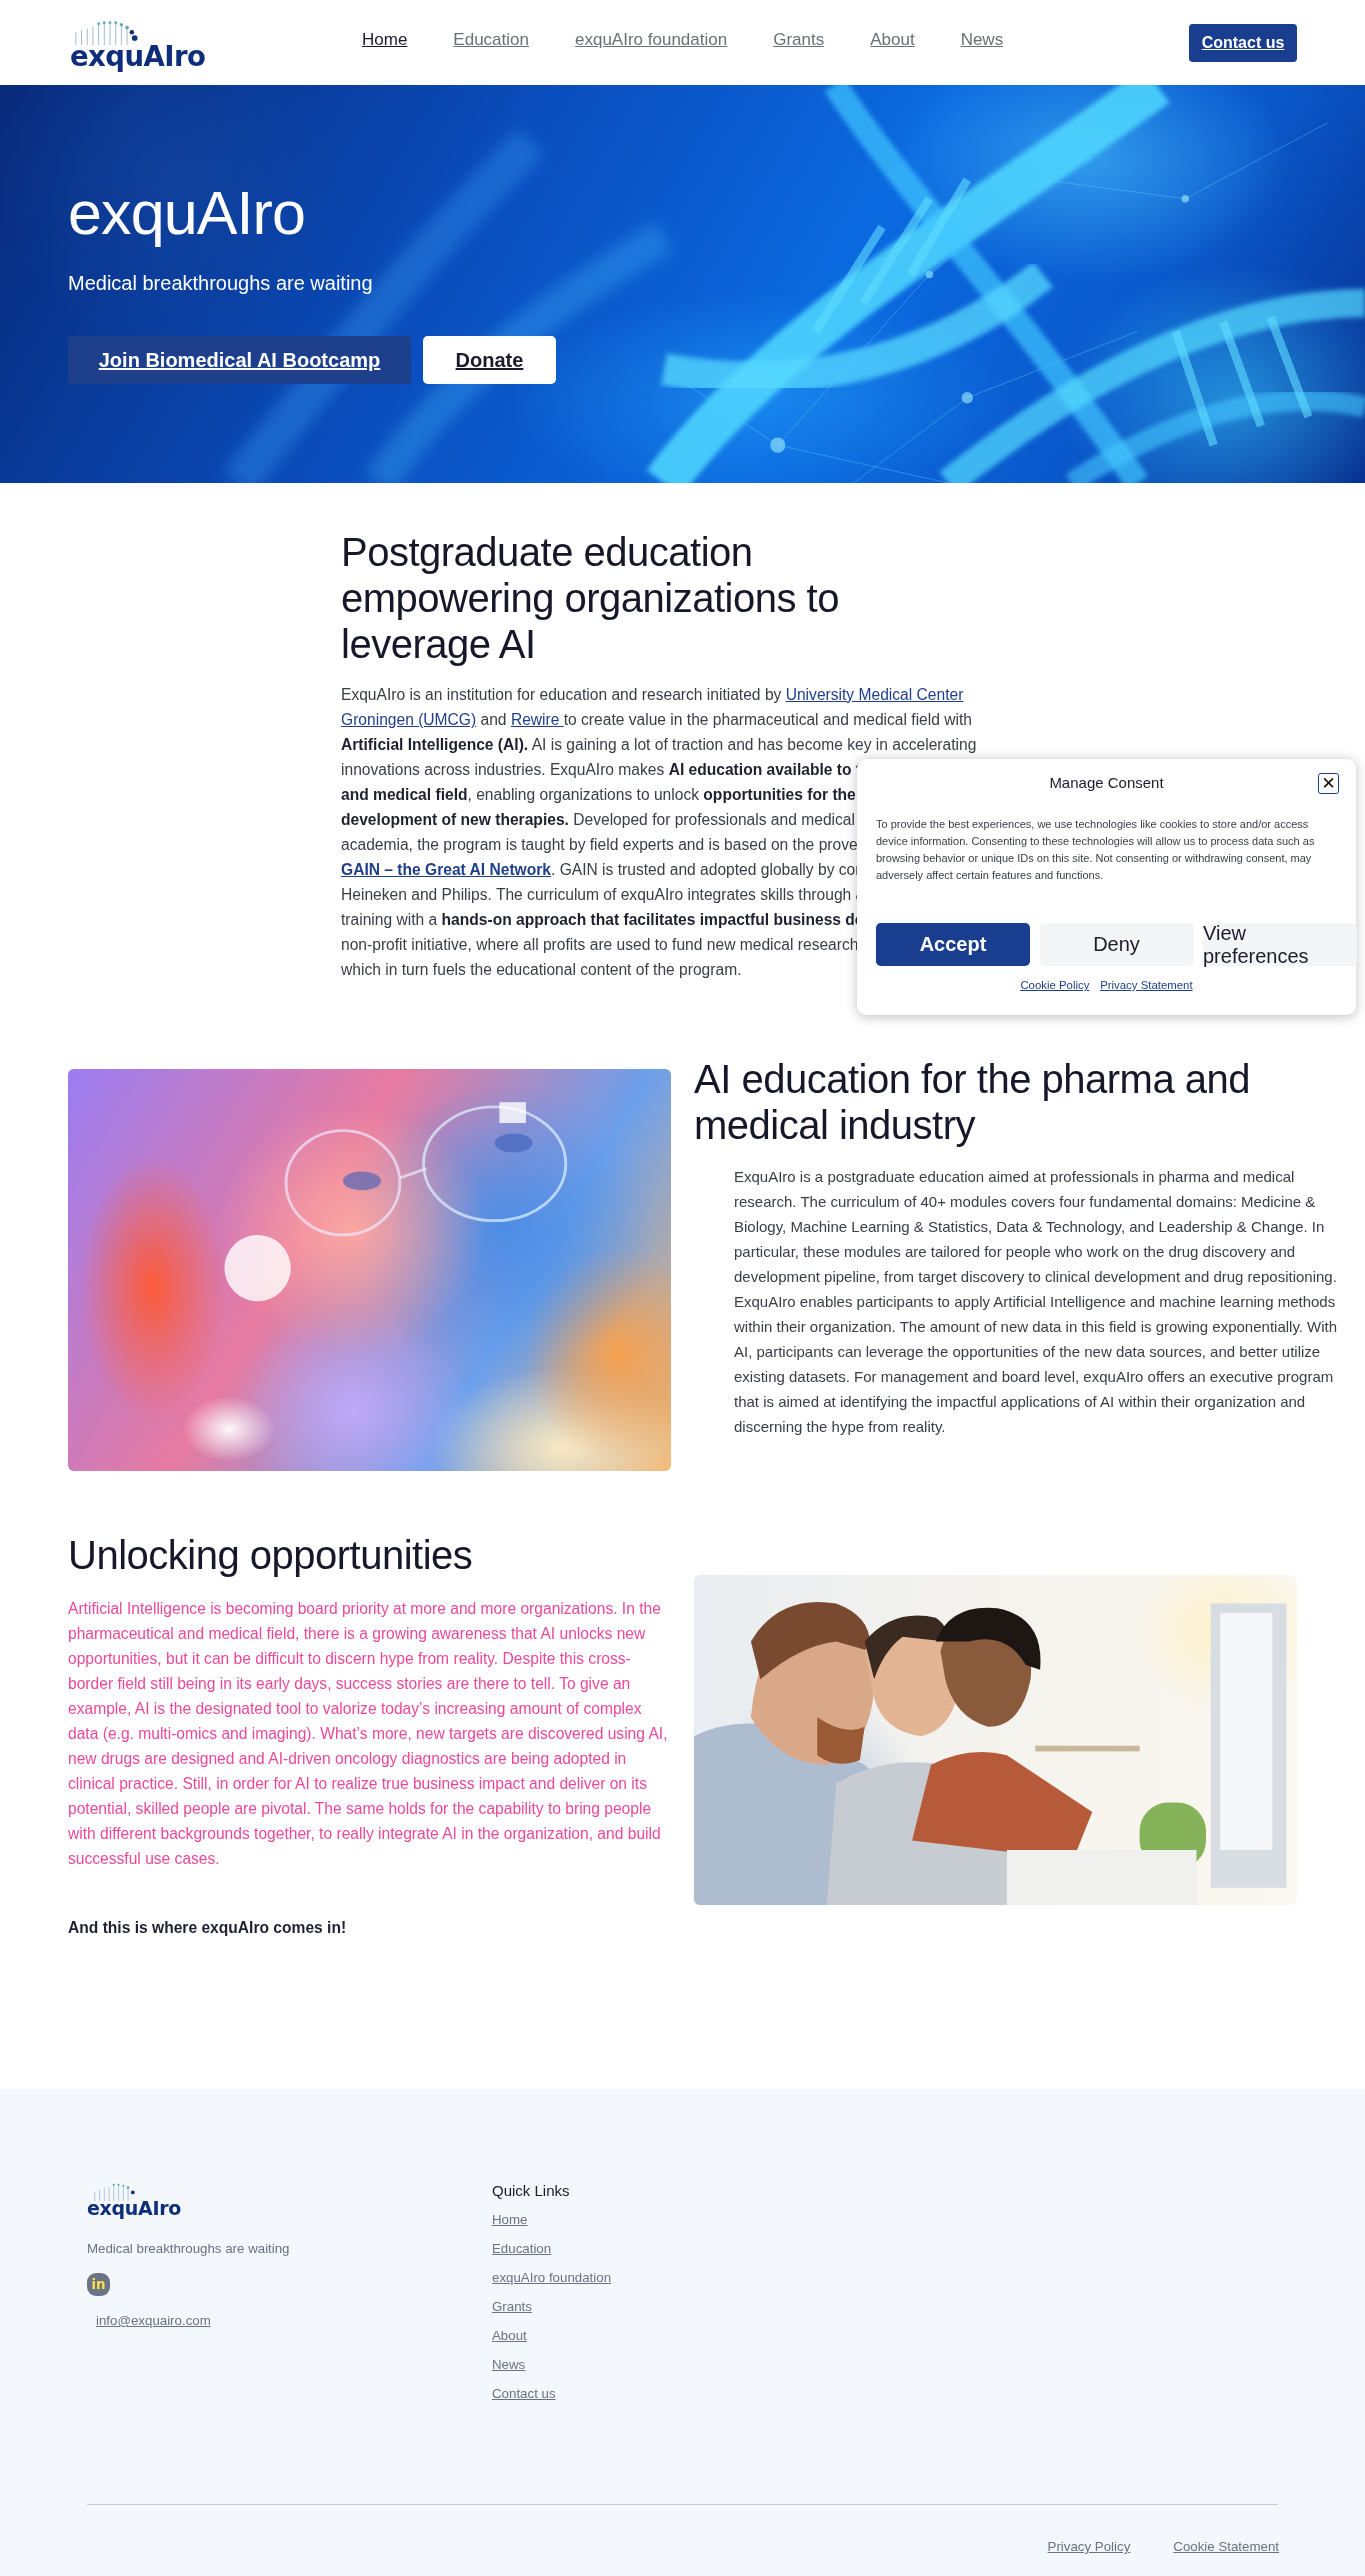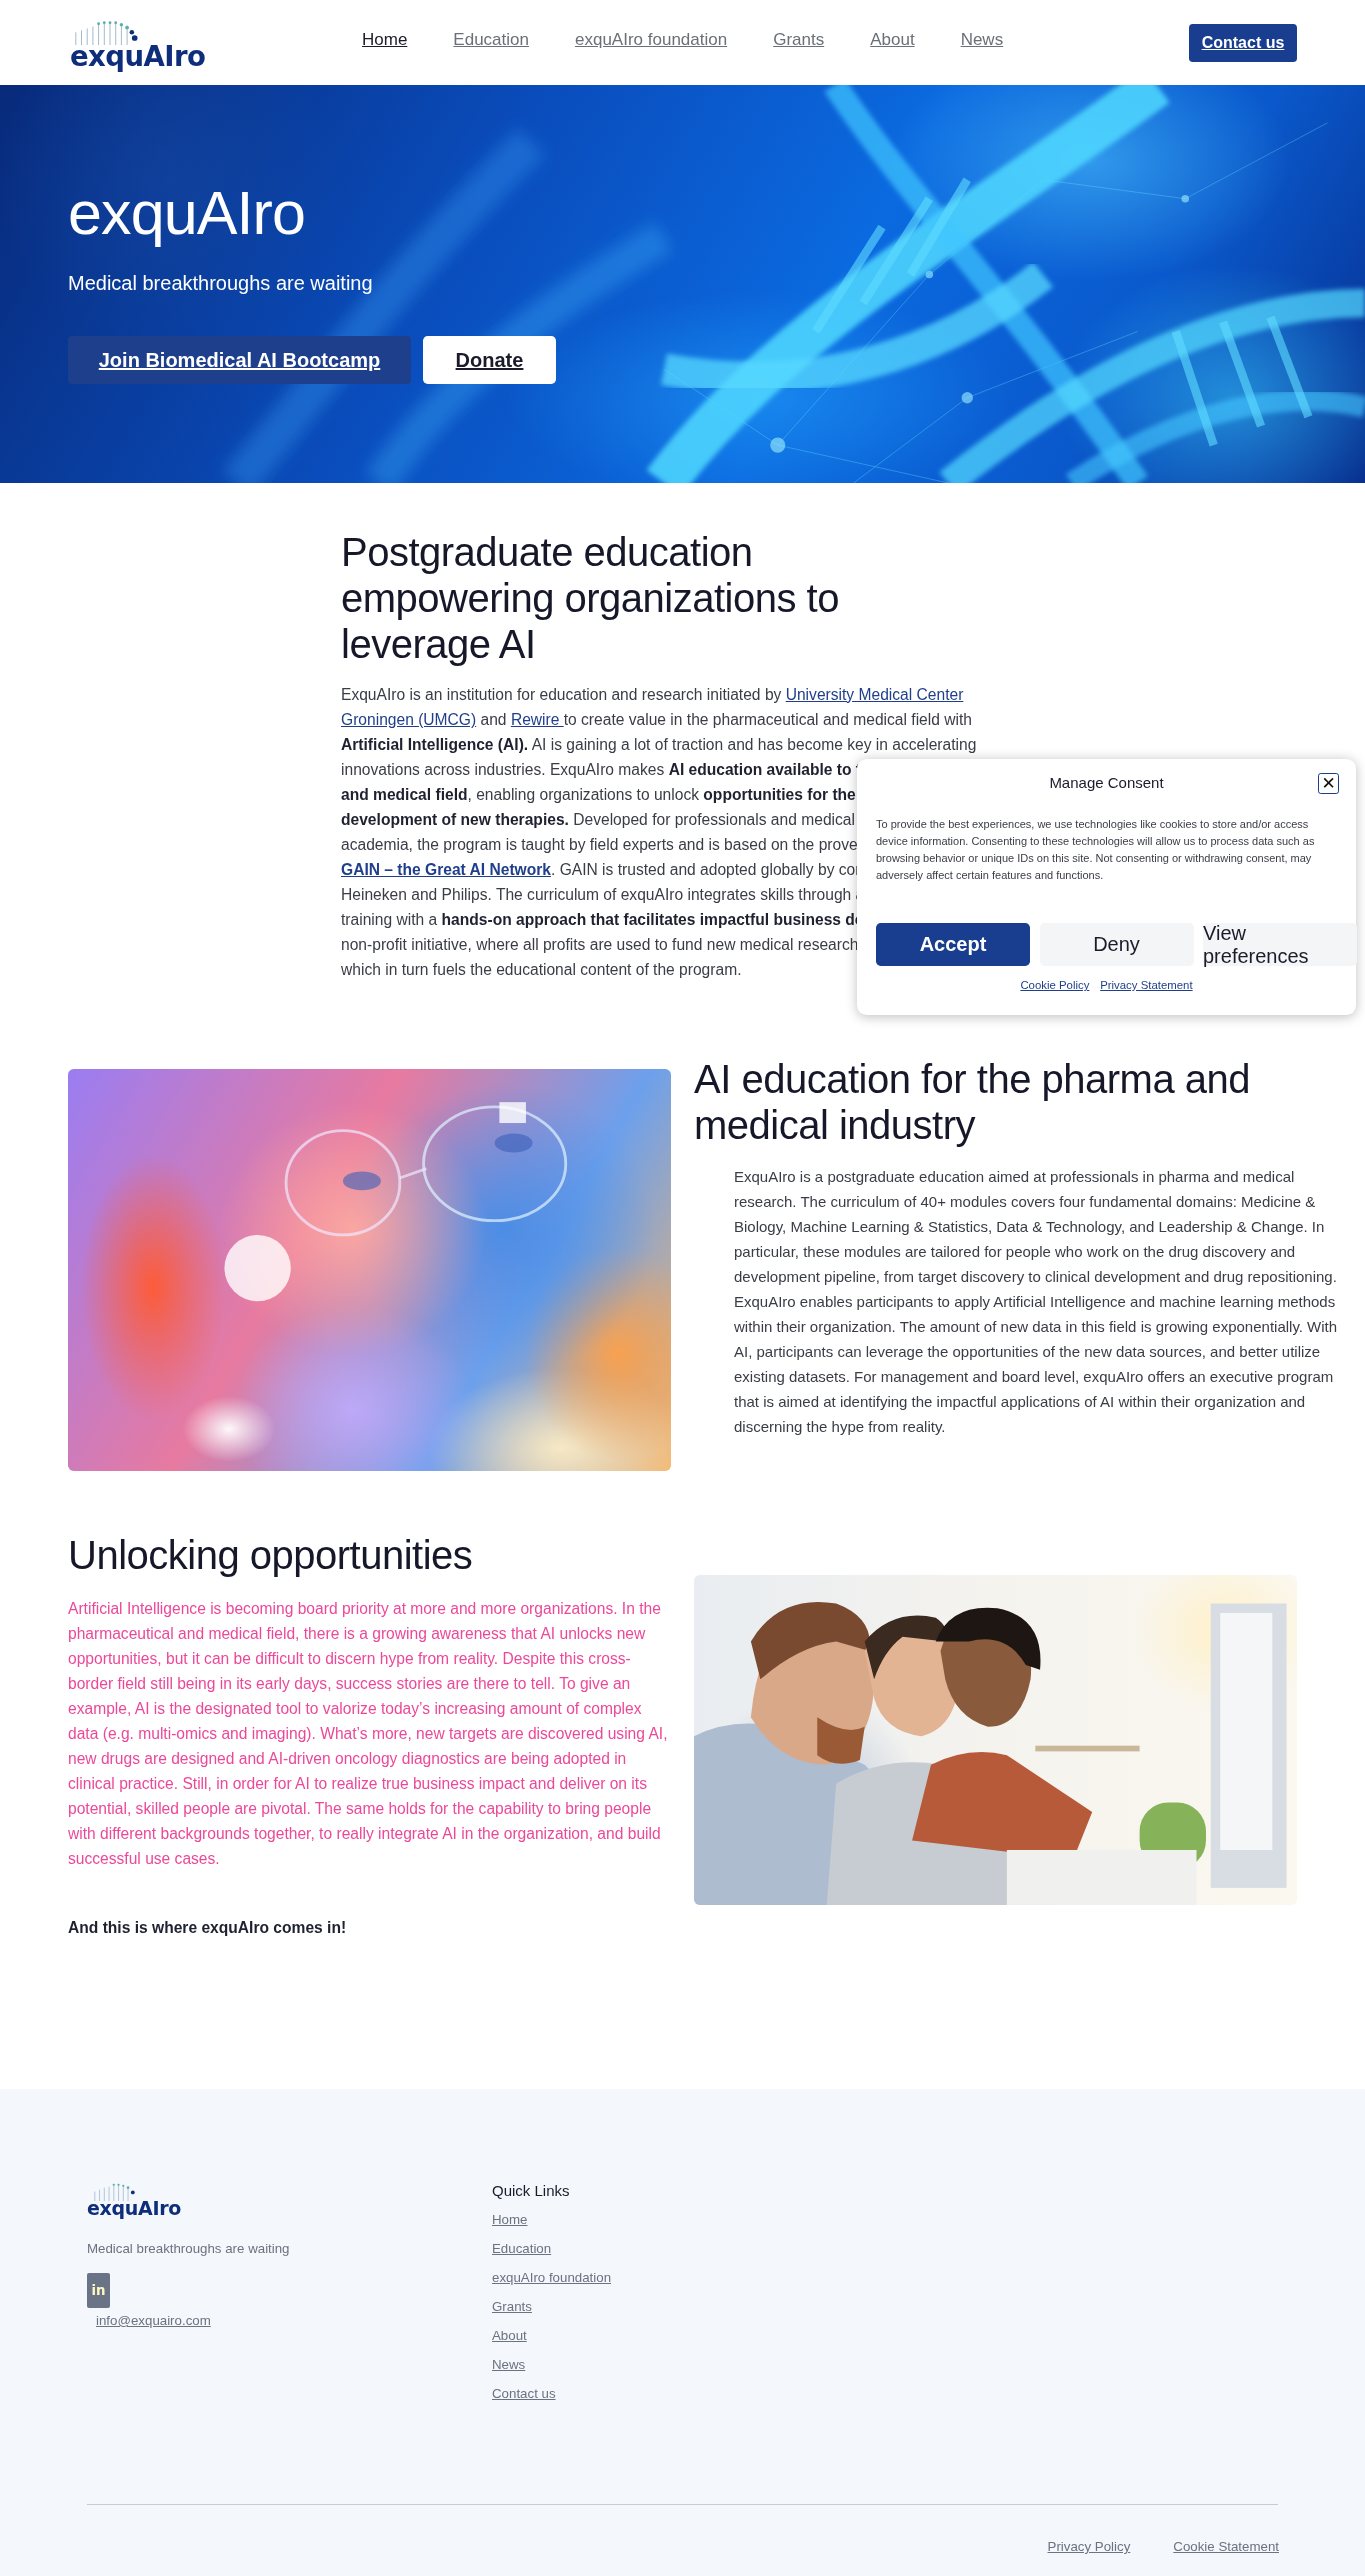--- a/index.html
+++ b/index.html
@@ -78,21 +78,21 @@
       radial-gradient(ellipse 171px 190px at 114px 247px, rgba(180,195,215,1), transparent 70%),
       linear-gradient(90deg, #e9edf1, #f5f3ee 50%, #fbf8ef);
   }
 
   
   .footer { position: relative; height: 506px; background: #f4f7fb; }
   .f-logo { position: absolute; left: 87px; top: 93px; width: 95px; height: 38px; }
   .f-logo .word { position: absolute; left: 0; top: 15px; font-size: 19px; font-weight: bold; color: #0e2d7a; font-family: "DejaVu Sans", sans-serif; letter-spacing: -0.3px; }
   .f-logo .dots { position: absolute; left: 3.8px; top: 0; width: 76px; height: 19px; }
   .f-tagline { position: absolute; left: 87px; top: 152px; font-size: 13.3px; color: #6b7280; }
-  .f-linkedin { position: absolute; left: 87px; top: 184px; width: 23px; height: 35px; background: #6b7487; border-radius: 2px; color: #fef9c3; font-weight: bold; font-size: 13.3px; display: flex; align-items: center; justify-content: center; font-family: "DejaVu Sans", sans-serif; }
+  .f-linkedin { position: absolute; left: 87px; top: 184px; width: 23px; height: 23px; background: #6b7487; border-radius: 9px; color: #fde047; font-weight: bold; font-size: 13.3px; display: flex; align-items: center; justify-content: center; font-family: "DejaVu Sans", sans-serif; }
   .f-email { position: absolute; left: 87px; top: 224px; font-size: 13.3px; color: #6b7280; text-decoration: underline; padding-left: 9px; }
   .f-quick { position: absolute; left: 492px; top: 93px; }
   .f-quick h4 { font-size: 15px; font-weight: 500; color: #1b1b2b; margin-bottom: 13.3px; }
   .f-quick a { display: block; font-size: 13.3px; color: #6b7280; text-decoration: underline; height: 29px; line-height: 16px; }
   .f-bottom { position: absolute; right: 87px; top: 450px; display: flex; gap: 43px; }
   .f-bottom a { font-size: 13.3px; color: #6b7280; text-decoration: underline; font-weight: 500; }
 </style>
 </head>
 <body>
 

